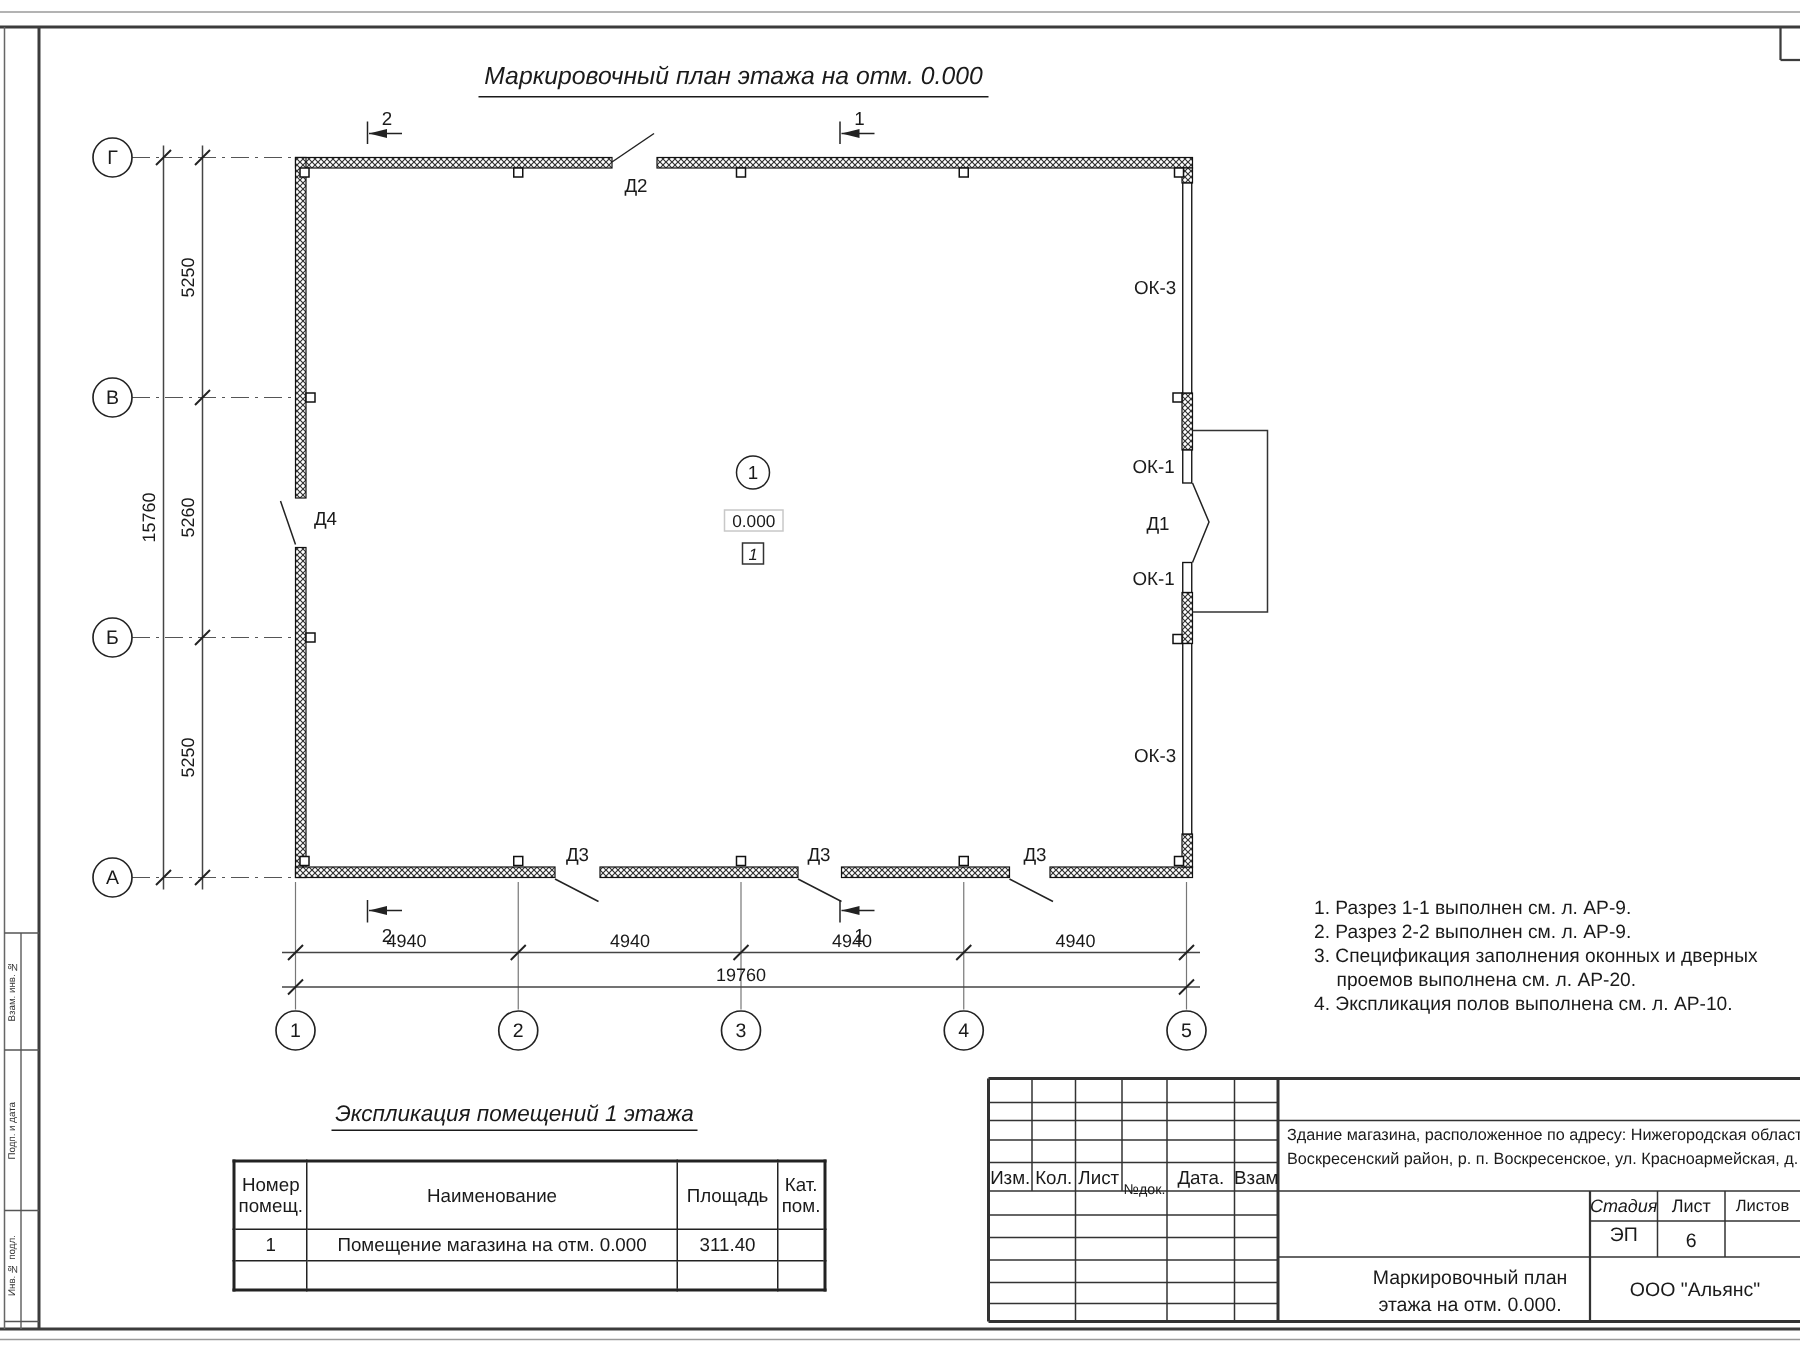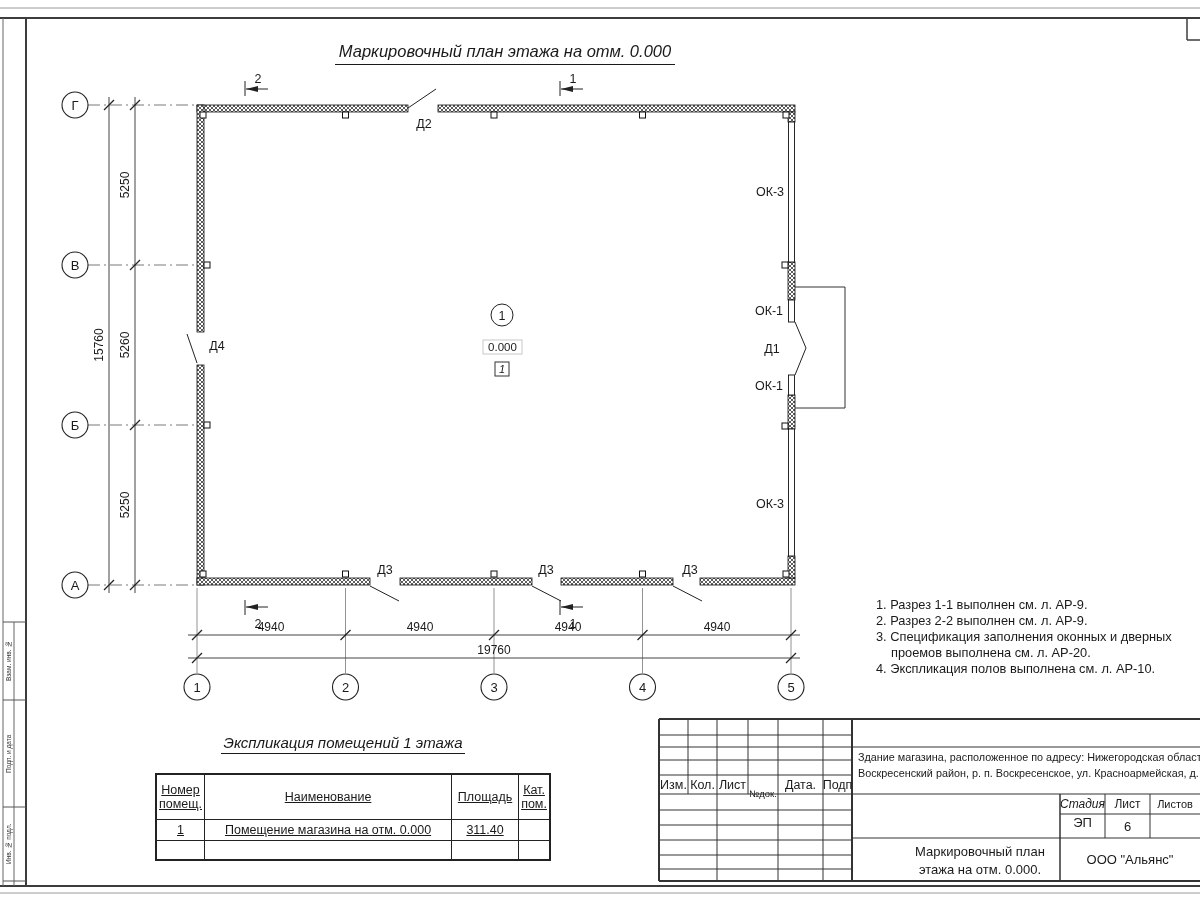--- a/index.html
+++ b/index.html
@@ -1,29 +1,29 @@
 <!DOCTYPE html>
 <html><head>
 <meta charset="utf-8">
 <style>
   html,body{margin:0;padding:0;background:#fff;}
   .page{position:relative;width:1200px;height:900px;background:#ffffff;overflow:hidden;
         font-family:"Liberation Sans",sans-serif;color:#1a1a1a;}
   svg.linework{position:absolute;left:0;top:0;width:1200px;height:900px;}
   svg text{font-family:"Liberation Sans",sans-serif;fill:#1a1a1a;}
   .abs{position:absolute;}
-  .main-title{left:250px;top:42px;width:510px;text-align:center;font-size:16.5px;font-style:italic;}
+  .main-title{left:234px;top:42px;width:510px;text-align:center;font-size:16.5px;font-style:italic;}
   .main-title span{display:inline-block;border-bottom:1.5px solid #1a1a1a;padding:0 4px 3px 4px;}
   .notes{left:876px;top:597px;font-size:12.8px;line-height:16px;white-space:nowrap;}
   .notes .indent{padding-left:15px;}
   .tbl-title{left:155px;top:734px;width:376px;text-align:center;font-size:15px;font-style:italic;}
   .tbl-title span{display:inline-block;border-bottom:1.3px solid #1a1a1a;padding:0 2px 2px 2px;}
   table.expl{position:absolute;left:155px;top:773px;border-collapse:collapse;table-layout:fixed;}
   table.expl td{border:1px solid #222;text-align:center;vertical-align:middle;
-                font-size:12.5px;padding:0 2px;overflow:hidden;text-decoration:underline;}
+                font-size:12.5px;padding:0 2px;overflow:hidden;}
   table.expl{border:2px solid #222;}
   .tb-text{position:absolute;display:flex;align-items:center;justify-content:center;
            text-align:center;font-size:12.5px;overflow:hidden;}
   .proj{justify-content:flex-start;text-align:left;font-size:10.8px;line-height:15.5px;
         display:block;white-space:nowrap;}
   .vstrip{position:absolute;left:2px;width:13px;writing-mode:vertical-rl;transform:rotate(180deg);
           font-size:6.5px;text-align:center;overflow:hidden;color:#333;
           display:flex;align-items:center;justify-content:center;}
 </style>
 </head>
@@ -285,21 +285,21 @@
     <td></td>
   </tr>
 </tbody>
     </table>
 
 <div class="abs tb-text" style="left:659px;top:775px;width:29px;height:19px;">Изм.</div>
 <div class="abs tb-text" style="left:688px;top:775px;width:29px;height:19px;">Кол.</div>
 <div class="abs tb-text" style="left:717px;top:775px;width:31px;height:19px;">Лист</div>
 <div class="abs tb-text" style="left:748px;top:775px;width:30px;height:36px;font-size:9.5px;">№док.</div>
 <div class="abs tb-text" style="left:778px;top:775px;width:45px;height:19px;">Дата.</div>
-<div class="abs tb-text" style="left:823px;top:775px;width:29px;height:19px;">Подп</div>
+<div class="abs tb-text" style="left:823px;top:775px;width:29px;height:19px;">Взам</div>
 
 <div class="abs proj" style="left:858px;top:750px;width:342px;">
   <div>Здание магазина, расположенное по адресу: Нижегородская область,</div>
   <div>Воскресенский район, р. п. Воскресенское, ул. Красноармейская, д. 1</div>
 </div>
 
 <div class="abs tb-text" style="left:1060px;top:794px;width:45px;height:20px;font-size:12px;font-style:italic;">Стадия</div>
 <div class="abs tb-text" style="left:1105px;top:794px;width:45px;height:20px;font-size:12px;">Лист</div>
 <div class="abs tb-text" style="left:1150px;top:794px;width:50px;height:20px;font-size:11px;">Листов</div>
 <div class="abs tb-text" style="left:1060px;top:810px;width:45px;height:24px;font-size:13px;">ЭП</div>

